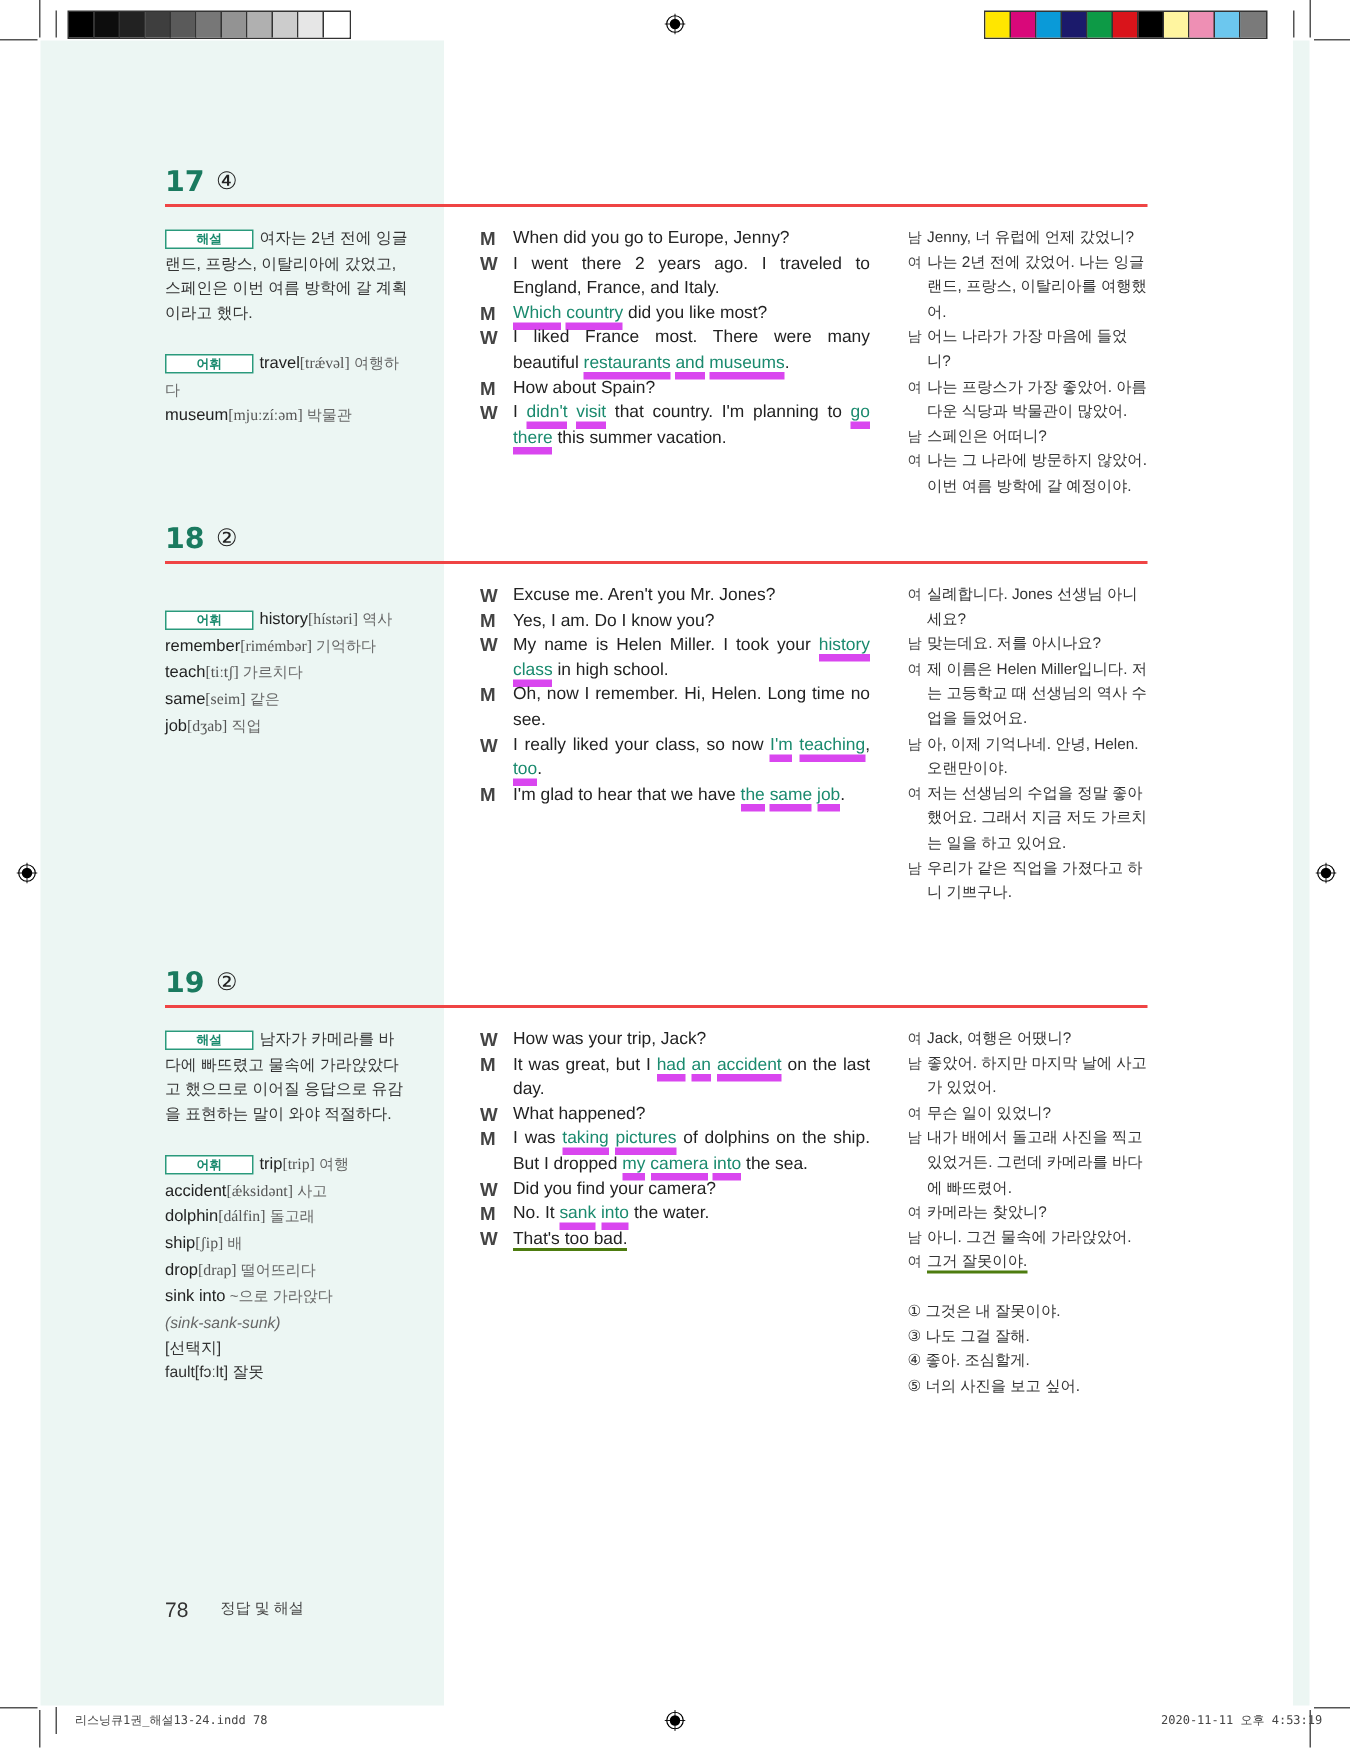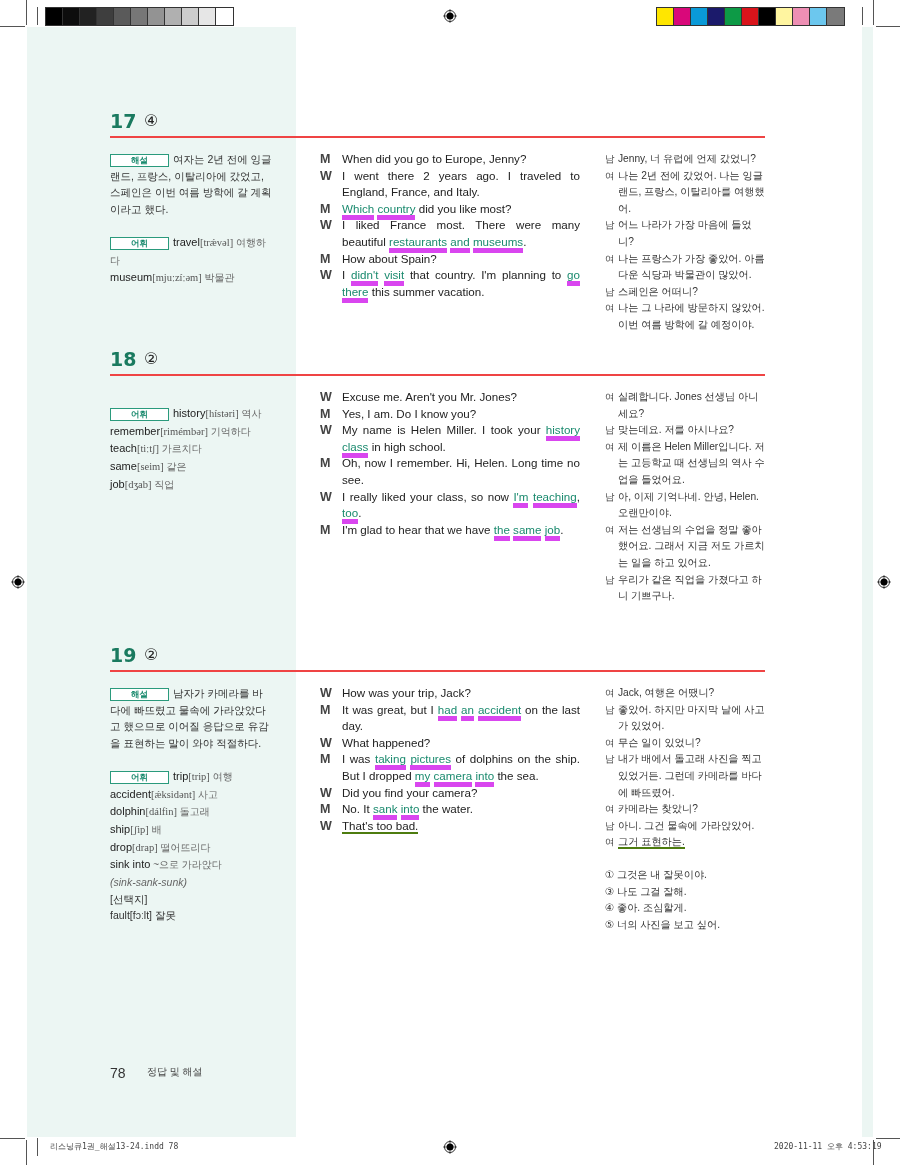--- a/index.html
+++ b/index.html
@@ -315,21 +315,21 @@
         <div class="kor-line">
           <span class="kor-sp">여</span>
           <span class="kor-tx"><span>카메라는 찾았니?</span></span>
         </div>
         <div class="kor-line">
           <span class="kor-sp">남</span>
           <span class="kor-tx"><span>아니. 그건 물속에 가라앉았어.</span></span>
         </div>
         <div class="kor-line">
           <span class="kor-sp">여</span>
-          <span class="kor-tx"><span class="ul">그거 표현하는.</span></span>
+          <span class="kor-tx"><span class="ul">그거 잘못이야.</span></span>
         </div>
       </div>
     <div class="choices">
         <div>① 그것은 내 잘못이야.</div>
         <div>③ 나도 그걸 잘해.</div>
         <div>④ 좋아. 조심할게.</div>
         <div>⑤ 너의 사진을 보고 싶어.</div>
       </div>
   </div>
 </div>

